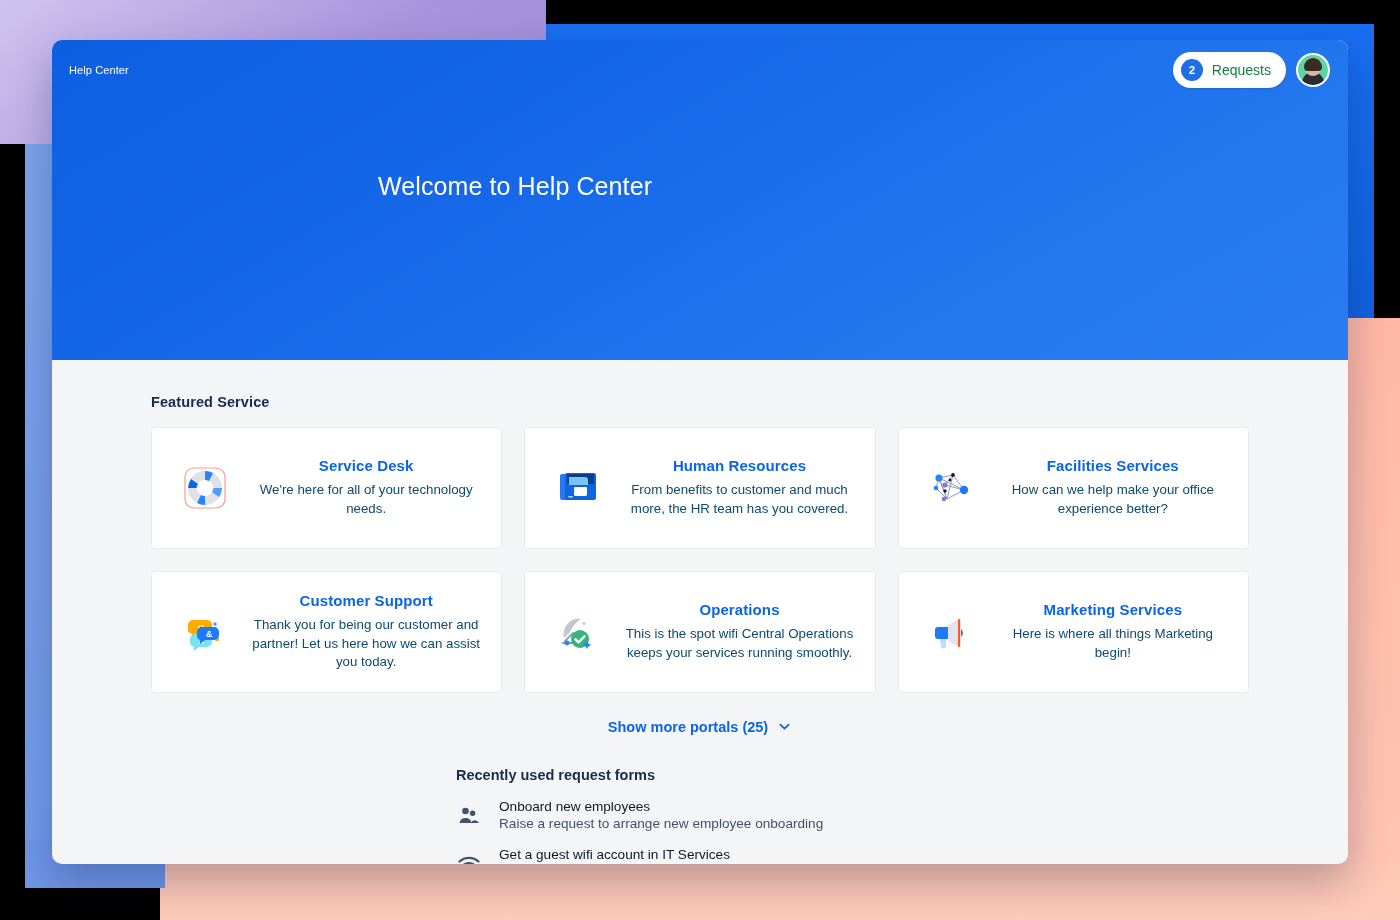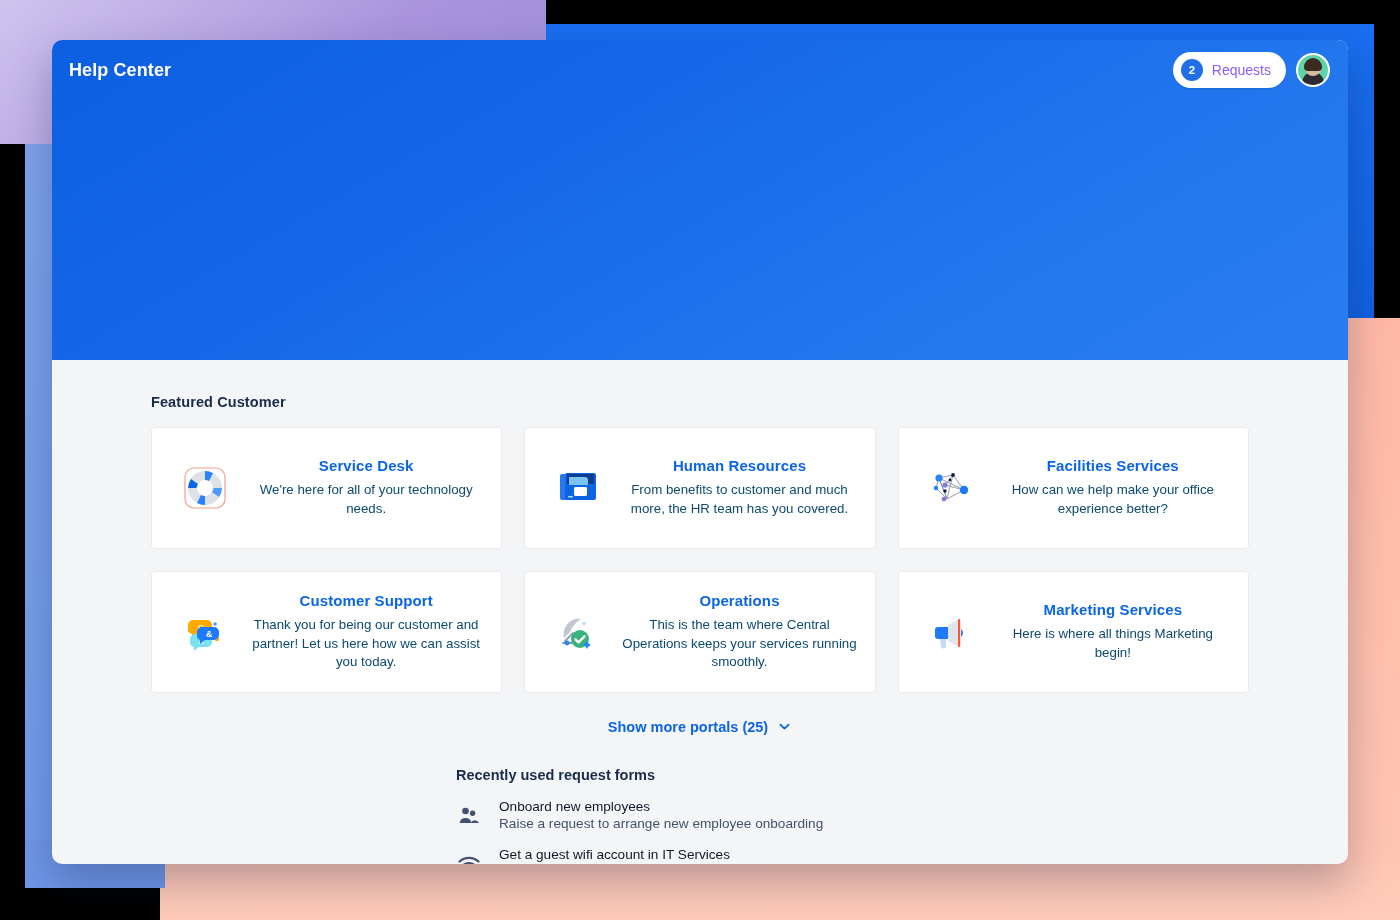--- a/index.html
+++ b/index.html
@@ -55,38 +55,38 @@
   .hero {
     position:relative; height:320px;
     background:linear-gradient(150deg,#0c5fe0 0%,#1668e8 38%,#2277ef 72%,#2a7cf2 100%);
   }
   .hero-topbar {
     position:absolute; top:0; left:0; right:0; height:60px;
     display:flex; align-items:center; justify-content:space-between;
     padding:0 18px 0 16px;
   }
   .brand {
-    color:#fff; font-size:18px; font-weight:700; letter-spacing:.1px;
+    color:#fff; font-size:11px; font-weight:400; letter-spacing:.1px;
     padding-left:1px;
   }
   .topbar-right { display:flex; align-items:center; gap:10px; }
   .requests-pill {
     display:flex; align-items:center; gap:9px;
     background:#fff; border-radius:20px;
     padding:7px 15px 7px 8px;
     cursor:pointer;
     box-shadow:0 1px 2px rgba(9,30,66,.15);
   }
   .req-badge {
     width:22px; height:22px; border-radius:50%;
     background:#1f6fe5; color:#fff;
     font-size:11.5px; font-weight:700;
     display:flex; align-items:center; justify-content:center;
   }
-  .req-label { color:#8b5cf6; font-size:14px; font-weight:500; }
+  .req-label { color:#15803d; font-size:14px; font-weight:500; }
   .avatar {
     width:34px; height:34px; border-radius:50%;
     background:#5fd3a8;
     border:2px solid #fff;
     position:relative; overflow:hidden; cursor:pointer;
   }
   .avatar .head {
     position:absolute; left:50%; top:5px; transform:translateX(-50%);
     width:16px; height:16px; border-radius:50%;
     background:#d7b9a0;
@@ -209,26 +209,27 @@
         </div>
         <div class="avatar">
           <div class="body"></div>
           <div class="head"></div>
           <div class="hair"></div>
         </div>
       </div>
     </div>
 
     <div class="hero-center">
+      <div class="welcome">Welcome to Help Center</div>
     </div>
   </div>
 
   <div class="content">
 
-    <div class="section-title">Featured Customer</div>
+    <div class="section-title">Featured Service</div>
 
     <div class="portal-grid">
 
       <div class="portal-card">
         <div class="portal-icon">
           <svg viewBox="0 0 48 48" width="48" height="48">
             <rect x="4" y="4" width="40" height="40" rx="9" fill="none" stroke="#f4a08a" stroke-width="1.2"></rect>
             <circle cx="24" cy="24" r="17" fill="#dfe1e6"></circle>
             <circle cx="24" cy="24" r="8" fill="#fff"></circle>
             <path d="M24 7 a17 17 0 0 1 8 2 l-4 8 a8 8 0 0 0 -4 -1 z" fill="#2684ff"></path>
@@ -317,21 +318,21 @@
             <rect x="8" y="34" width="12" height="2" rx="1" fill="#8993a4"></rect>
             <circle cx="26" cy="31" r="9" fill="#36b37e"></circle>
             <path d="M21.5 31.3 l3 3 l6 -6" stroke="#fff" stroke-width="2.4" fill="none" stroke-linecap="round" stroke-linejoin="round"></path>
             <circle cx="13" cy="35" r="2.4" fill="#2684ff"></circle>
             <path d="M33 33 l1.4 2.6 l2.6 1.4 l-2.6 1.4 l-1.4 2.6 l-1.4 -2.6 l-2.6 -1.4 l2.6 -1.4 z" fill="#2684ff"></path>
             <path d="M30 13 l.8 1.8 l1.8 .8 l-1.8 .8 l-.8 1.8 l-.8 -1.8 l-1.8 -.8 l1.8 -.8 z" fill="#b3d4ff"></path>
           </svg>
         </div>
         <div class="portal-body">
           <div class="portal-name">Operations</div>
-          <div class="portal-desc">This is the team where Central Operations keeps your services running smoothly.</div>
+          <div class="portal-desc">This is the spot wifi Central Operations keeps your services running smoothly.</div>
         </div>
       </div>
 
       <div class="portal-card">
         <div class="portal-icon">
           <svg viewBox="0 0 48 48" width="48" height="48">
             <path d="M10 19 h10 v12 h-10 a3 3 0 0 1 -3 -3 v-6 a3 3 0 0 1 3 -3 z" fill="#1d7afc"></path>
             <path d="M12 31 h6 v7 a2.5 2.5 0 0 1 -5 0 z" fill="#c7d8f5"></path>
             <path d="M20 17 L31 11 v28 L20 33 z" fill="#dfe5ee"></path>
             <rect x="30" y="11" width="2.2" height="28" rx="1" fill="#ff5630"></rect>

